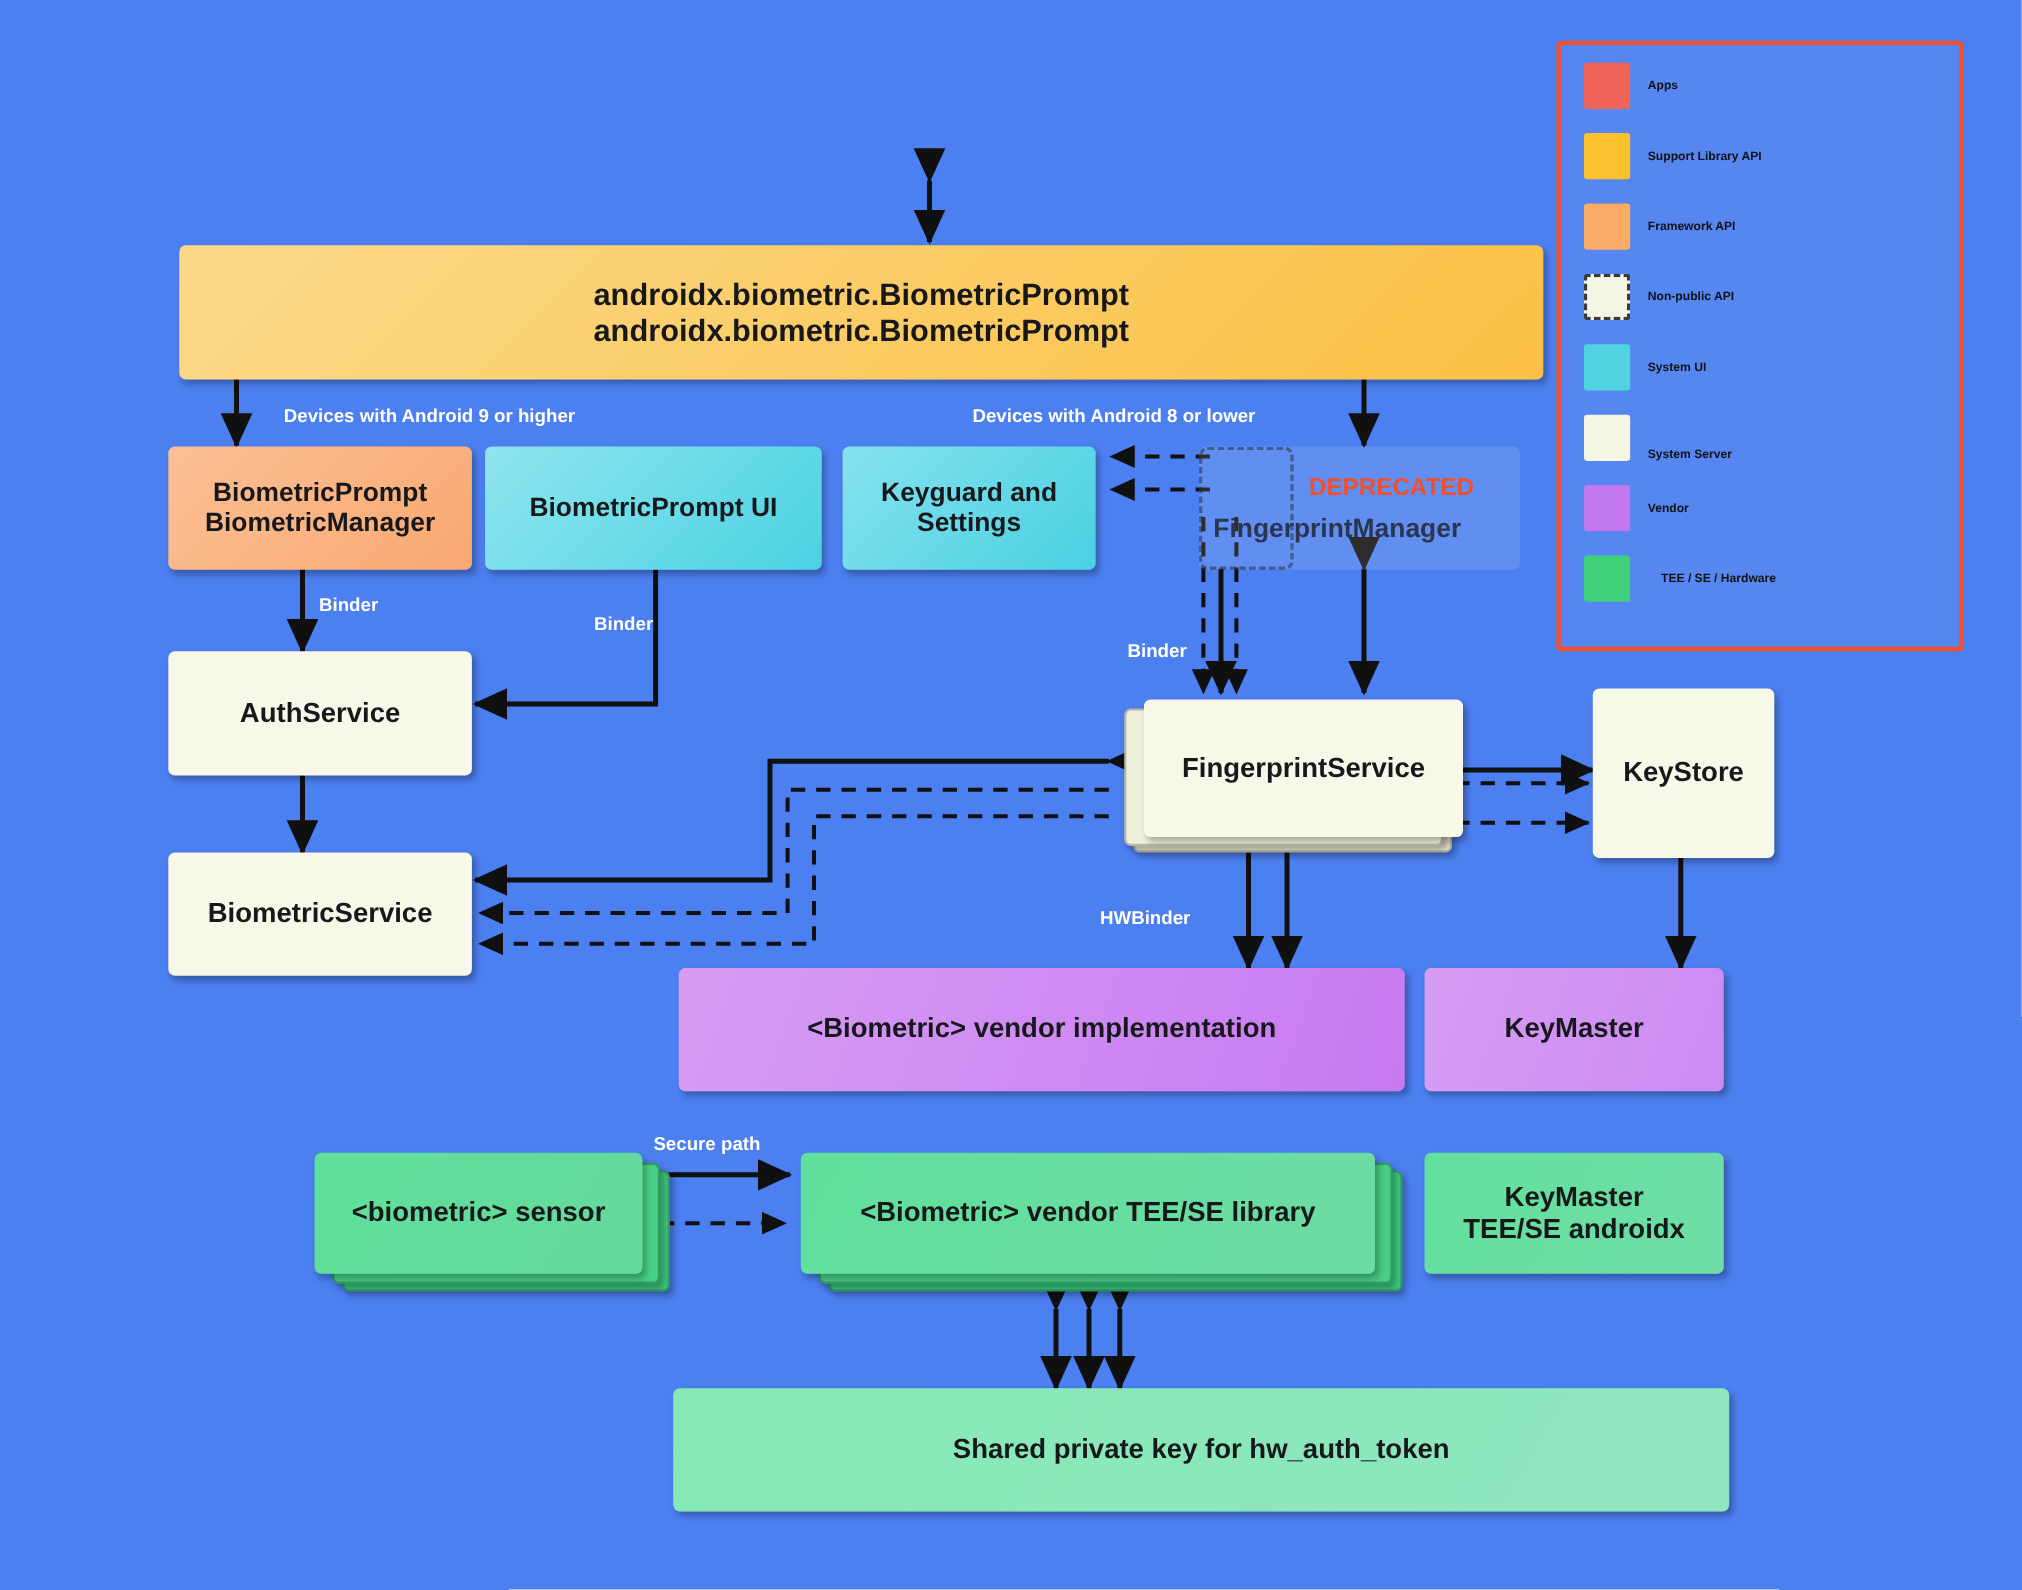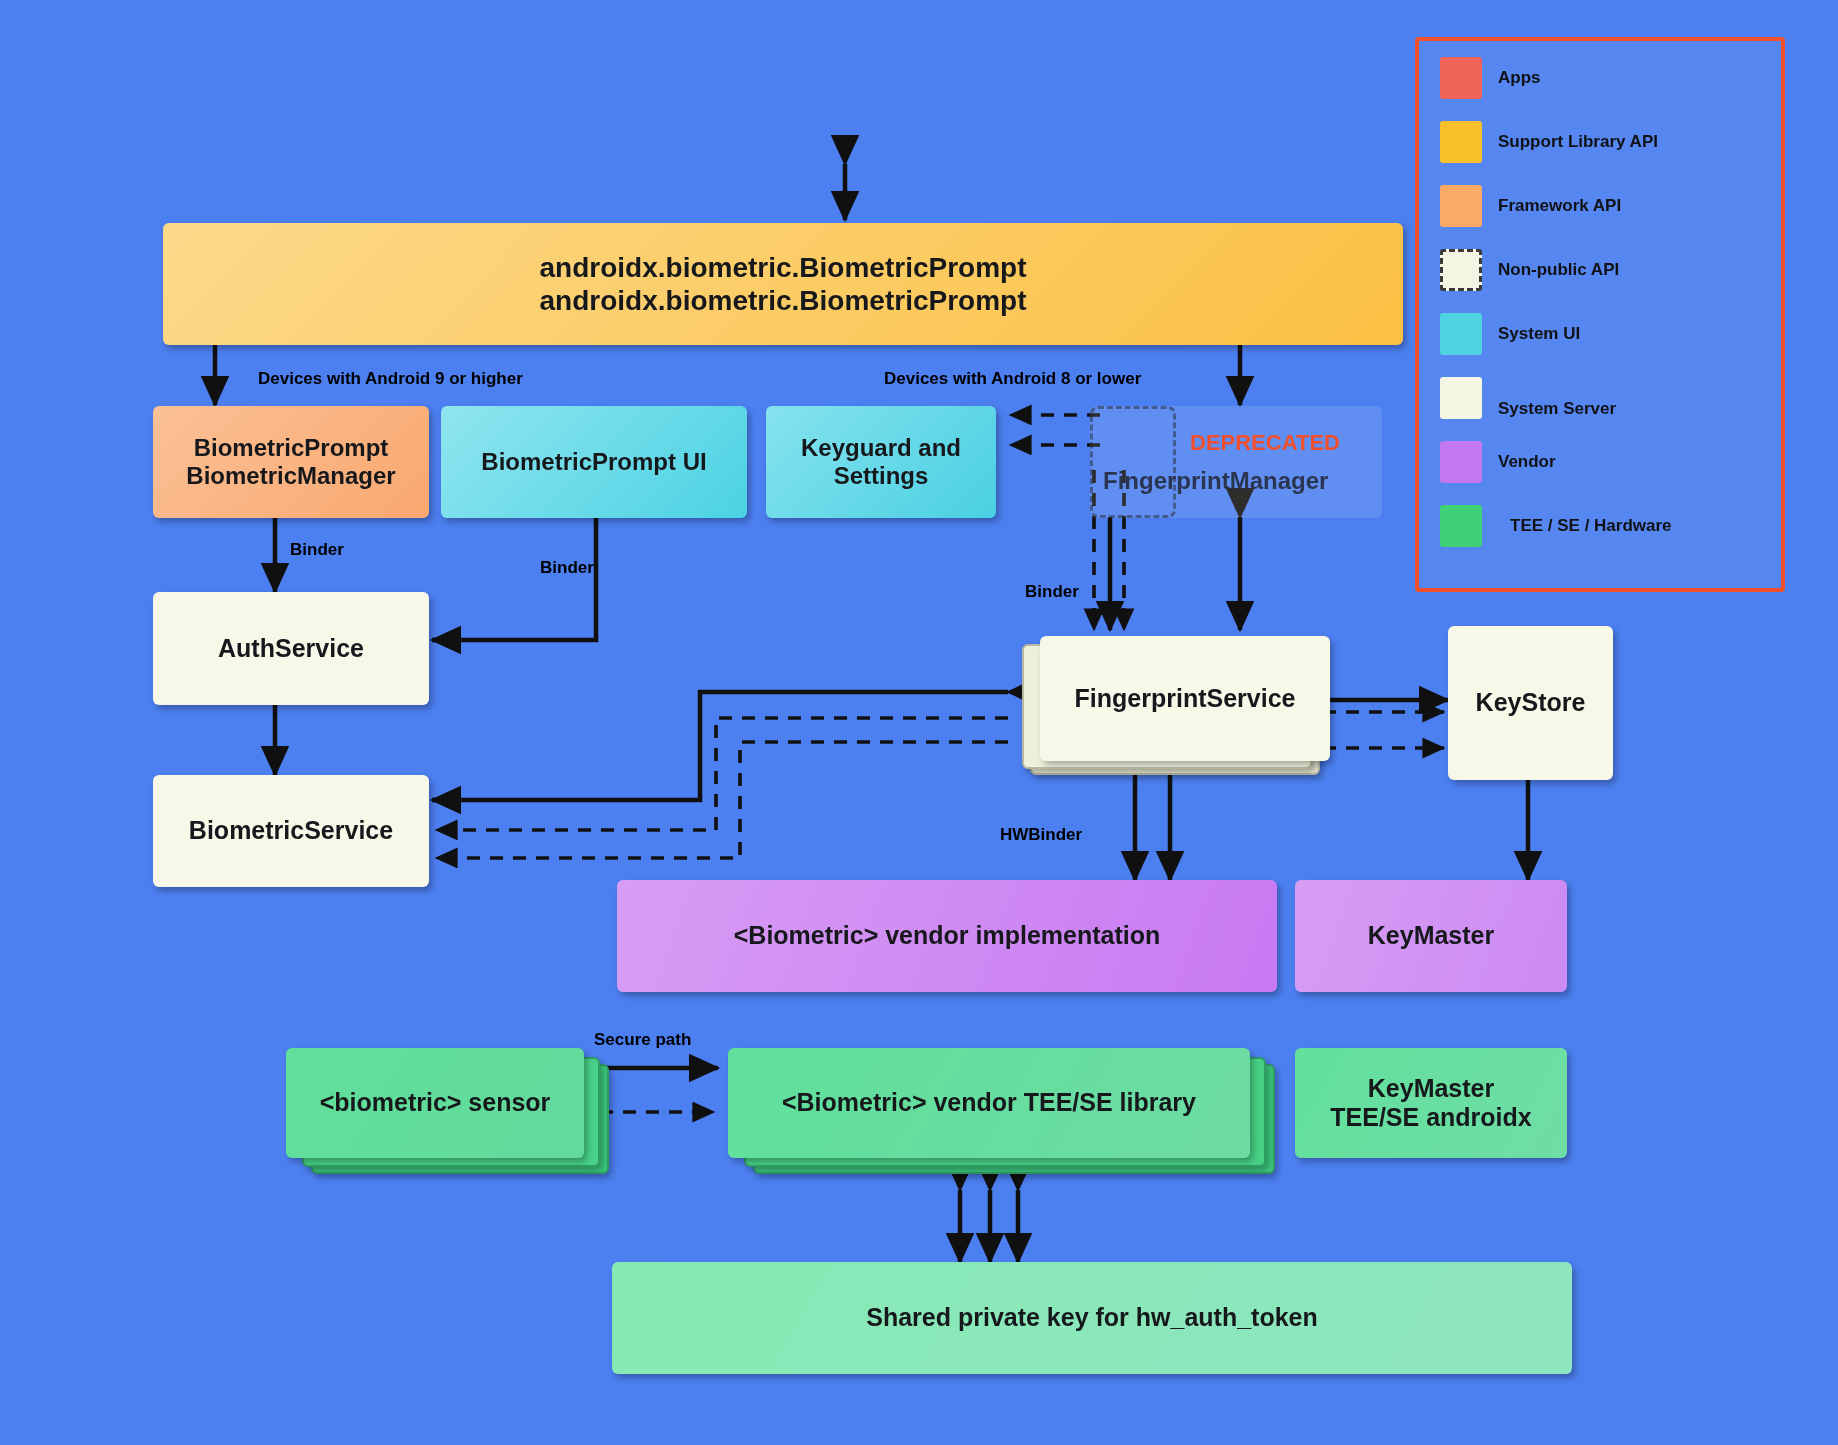--- a/index.html
+++ b/index.html
@@ -28,21 +28,21 @@
     border-radius: 6px;
     box-sizing: border-box;
     line-height: 1.18;
     padding: 4px 10px;
   }
   .shadow {
     box-shadow: 3px 4px 6px rgba(0,0,0,0.28);
   }
   .lbl {
     position: absolute;
-    color: #000000;
+    color: #ffffff;
     font-weight: bold;
     font-size: 17px;
     white-space: nowrap;
   }
   .legend-box {
     position: absolute;
     border: 4px solid #f2502c;
     border-radius: 4px;
     background: rgba(255,255,255,0.06);
     box-sizing: border-box;
@@ -53,21 +53,21 @@
     align-items: center;
   }
   .legend-swatch {
     width: 42px;
     height: 42px;
     border-radius: 3px;
     box-sizing: border-box;
   }
   .legend-text {
     margin-left: 16px;
-    font-size: 17px;
+    font-size: 11px;
     font-weight: bold;
     color: #101216;
     white-space: nowrap;
   }
   svg.wires {
     position: absolute;
     left: 0;
     top: 0;
     width: 1838px;
     height: 1445px;

